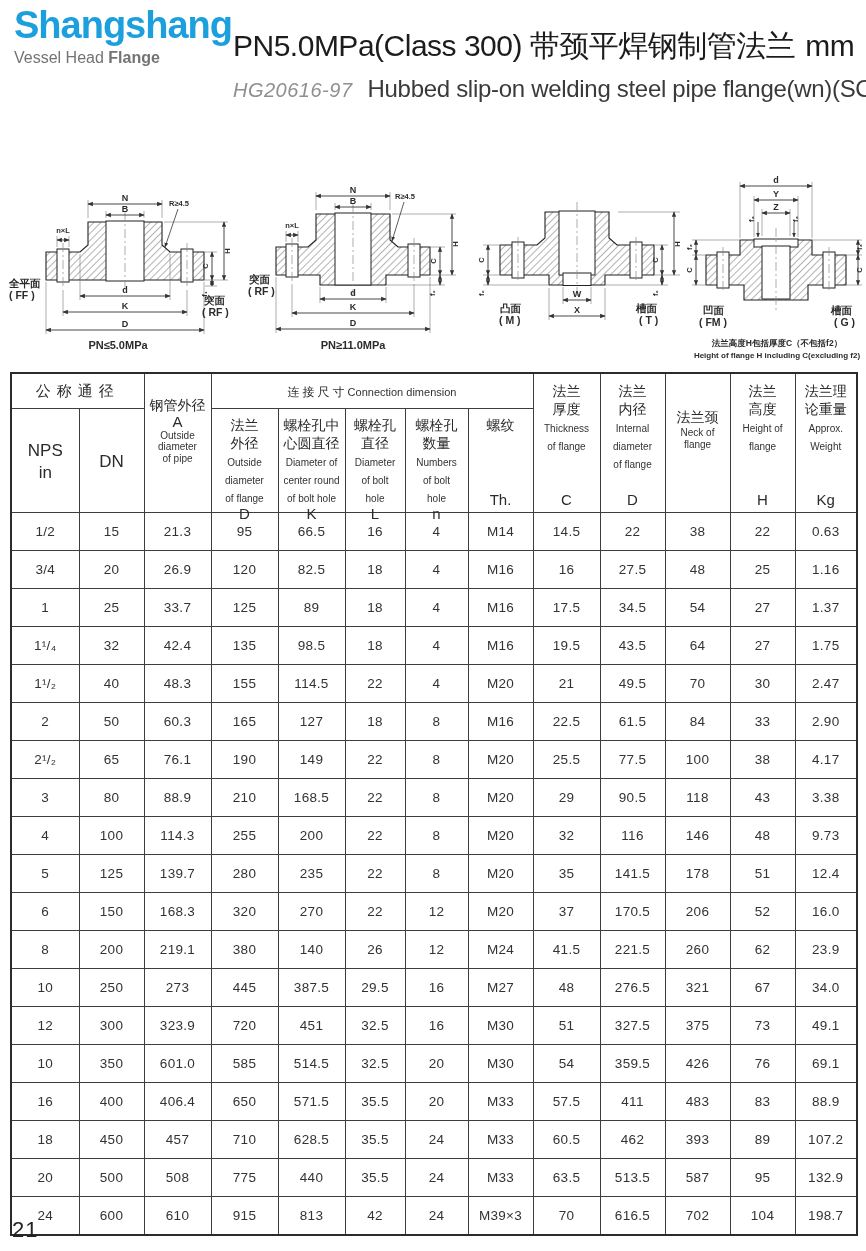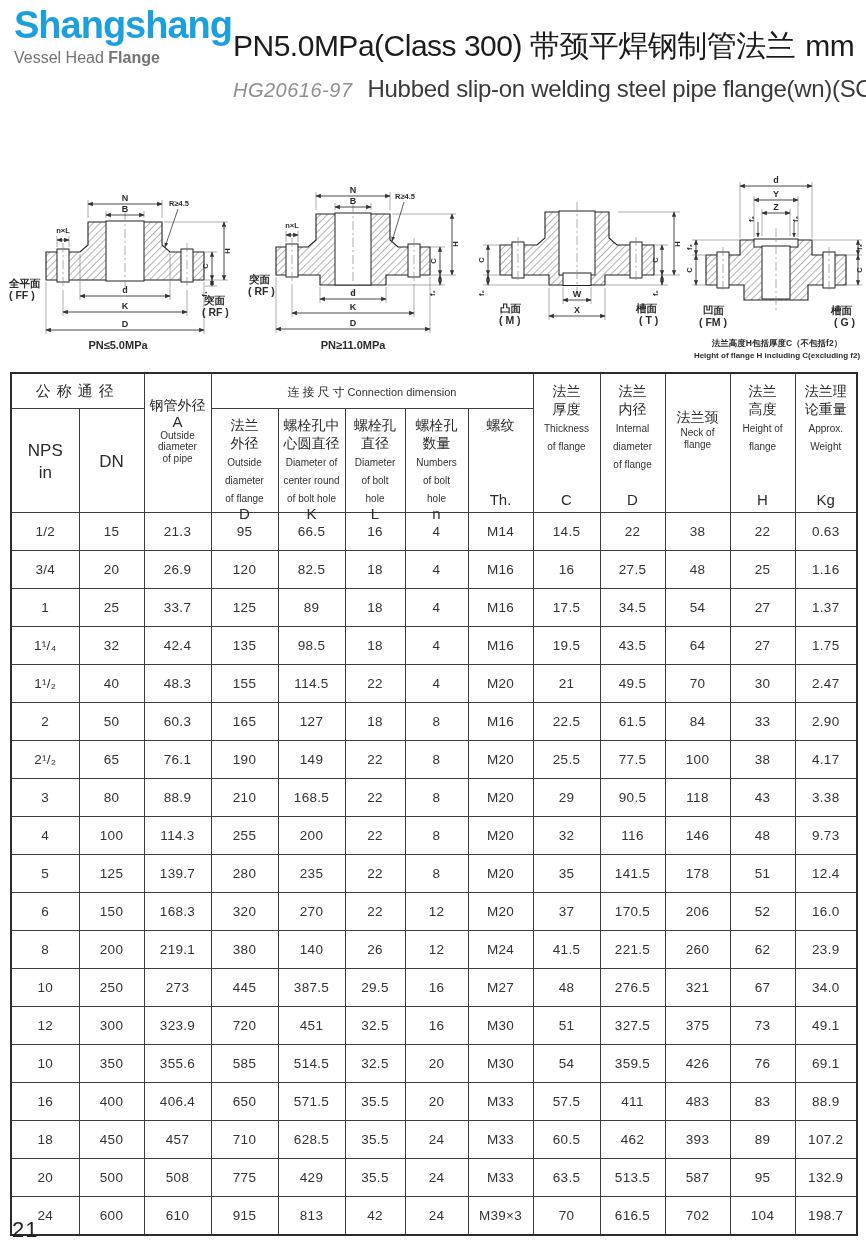--- a/index.html
+++ b/index.html
@@ -634,21 +634,21 @@
         <td>M30</td>
         <td>51</td>
         <td>327.5</td>
         <td>375</td>
         <td>73</td>
         <td>49.1</td>
       </tr>
       <tr>
         <td>10</td>
         <td>350</td>
-        <td>355.6</td>
+        <td>601.0</td>
         <td>585</td>
         <td>514.5</td>
         <td>32.5</td>
         <td>20</td>
         <td>M30</td>
         <td>54</td>
         <td>359.5</td>
         <td>426</td>
         <td>76</td>
         <td>69.1</td>
@@ -681,21 +681,21 @@
         <td>462</td>
         <td>393</td>
         <td>89</td>
         <td>107.2</td>
       </tr>
       <tr>
         <td>20</td>
         <td>500</td>
         <td>508</td>
         <td>775</td>
-        <td>429</td>
+        <td>440</td>
         <td>35.5</td>
         <td>24</td>
         <td>M33</td>
         <td>63.5</td>
         <td>513.5</td>
         <td>587</td>
         <td>95</td>
         <td>132.9</td>
       </tr>
       <tr>

